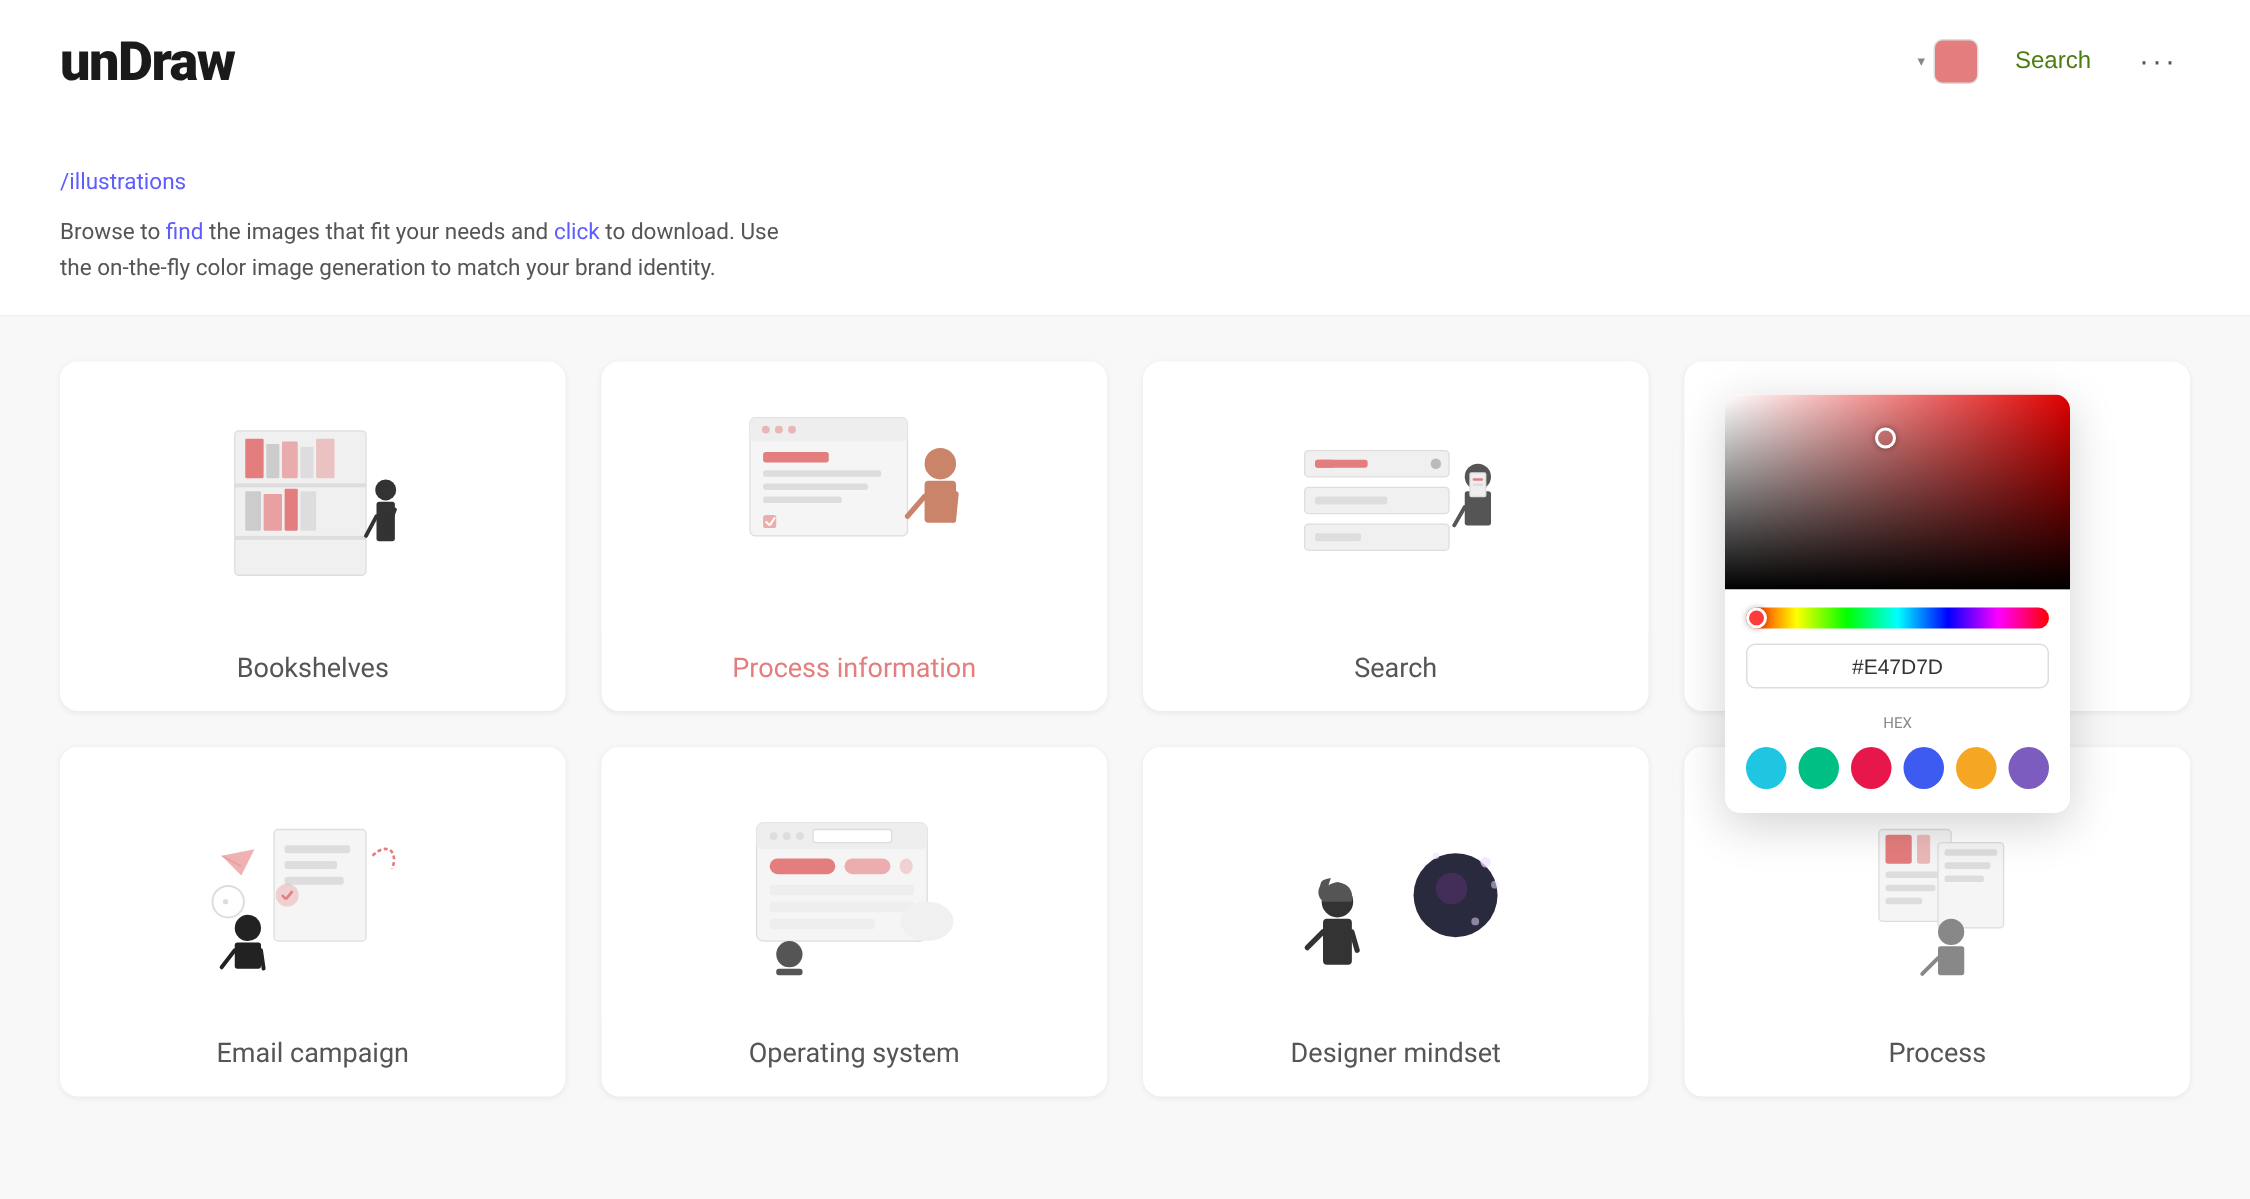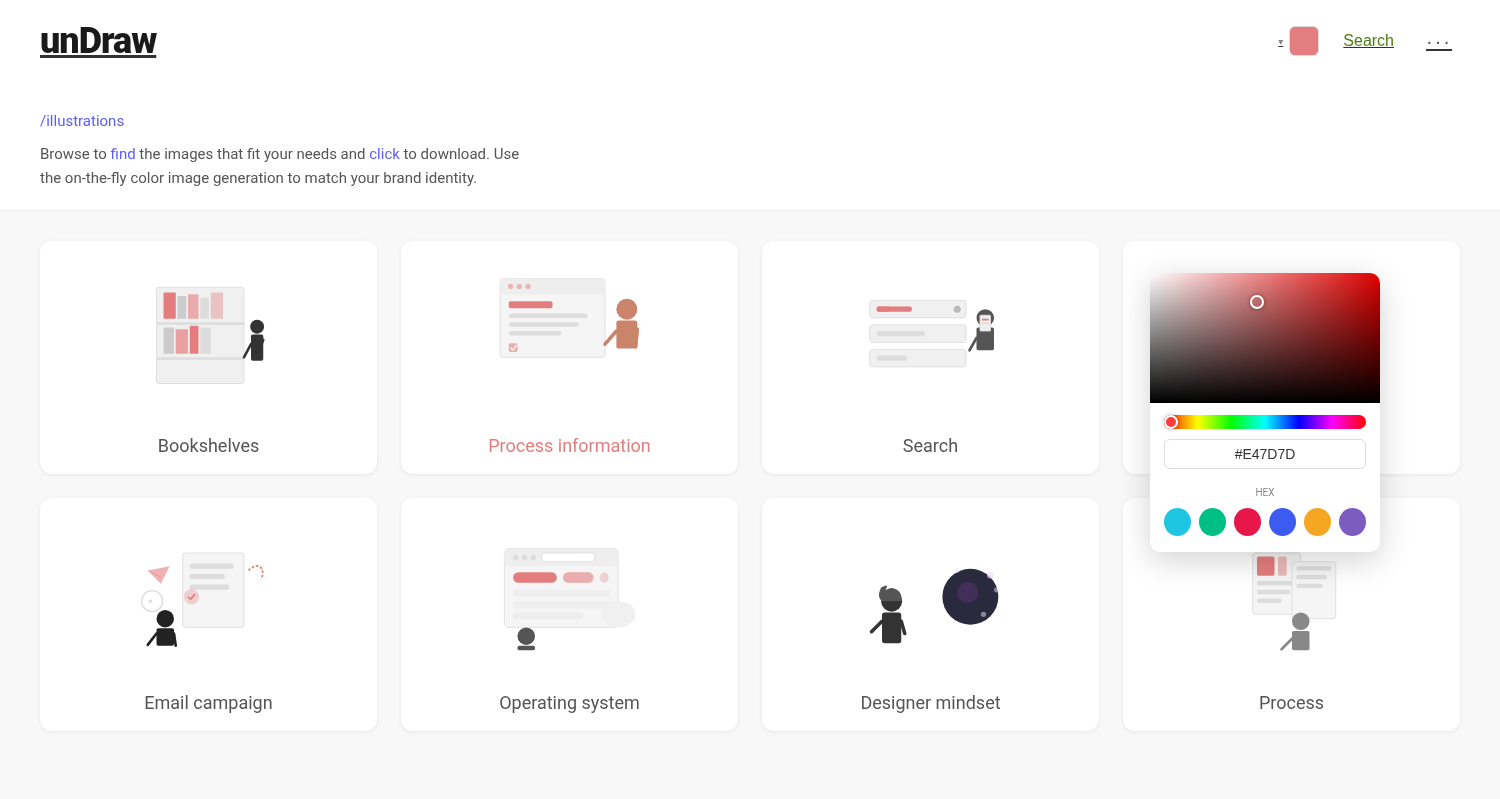--- a/index.html
+++ b/index.html
@@ -10,21 +10,20 @@
       min-height: 799px;
     }
 
     
     .header {
       display: flex;
       align-items: center;
       padding: 20px 40px;
       background: #fff;
       position: relative;
-      text-decoration: underline;
     }
     .logo {
       font-size: 36px;
       font-weight: 900;
       color: #1a1a1a;
       letter-spacing: -1px;
       flex: 1;
     }
     .header-right {
       display: flex;
@@ -127,21 +126,21 @@
       font-size: 18px;
       color: #555;
     }
     .card-label.active {
       color: #e47d7d;
     }
 
     
     .color-picker-popup {
       position: absolute;
-      top: 62px;
+      top: 52px;
       right: 120px;
       width: 230px;
       background: #fff;
       border-radius: 10px;
       box-shadow: 0 8px 32px rgba(0,0,0,0.18);
       z-index: 100;
       padding-bottom: 16px;
     }
     .cp-gradient {
       width: 100%;

